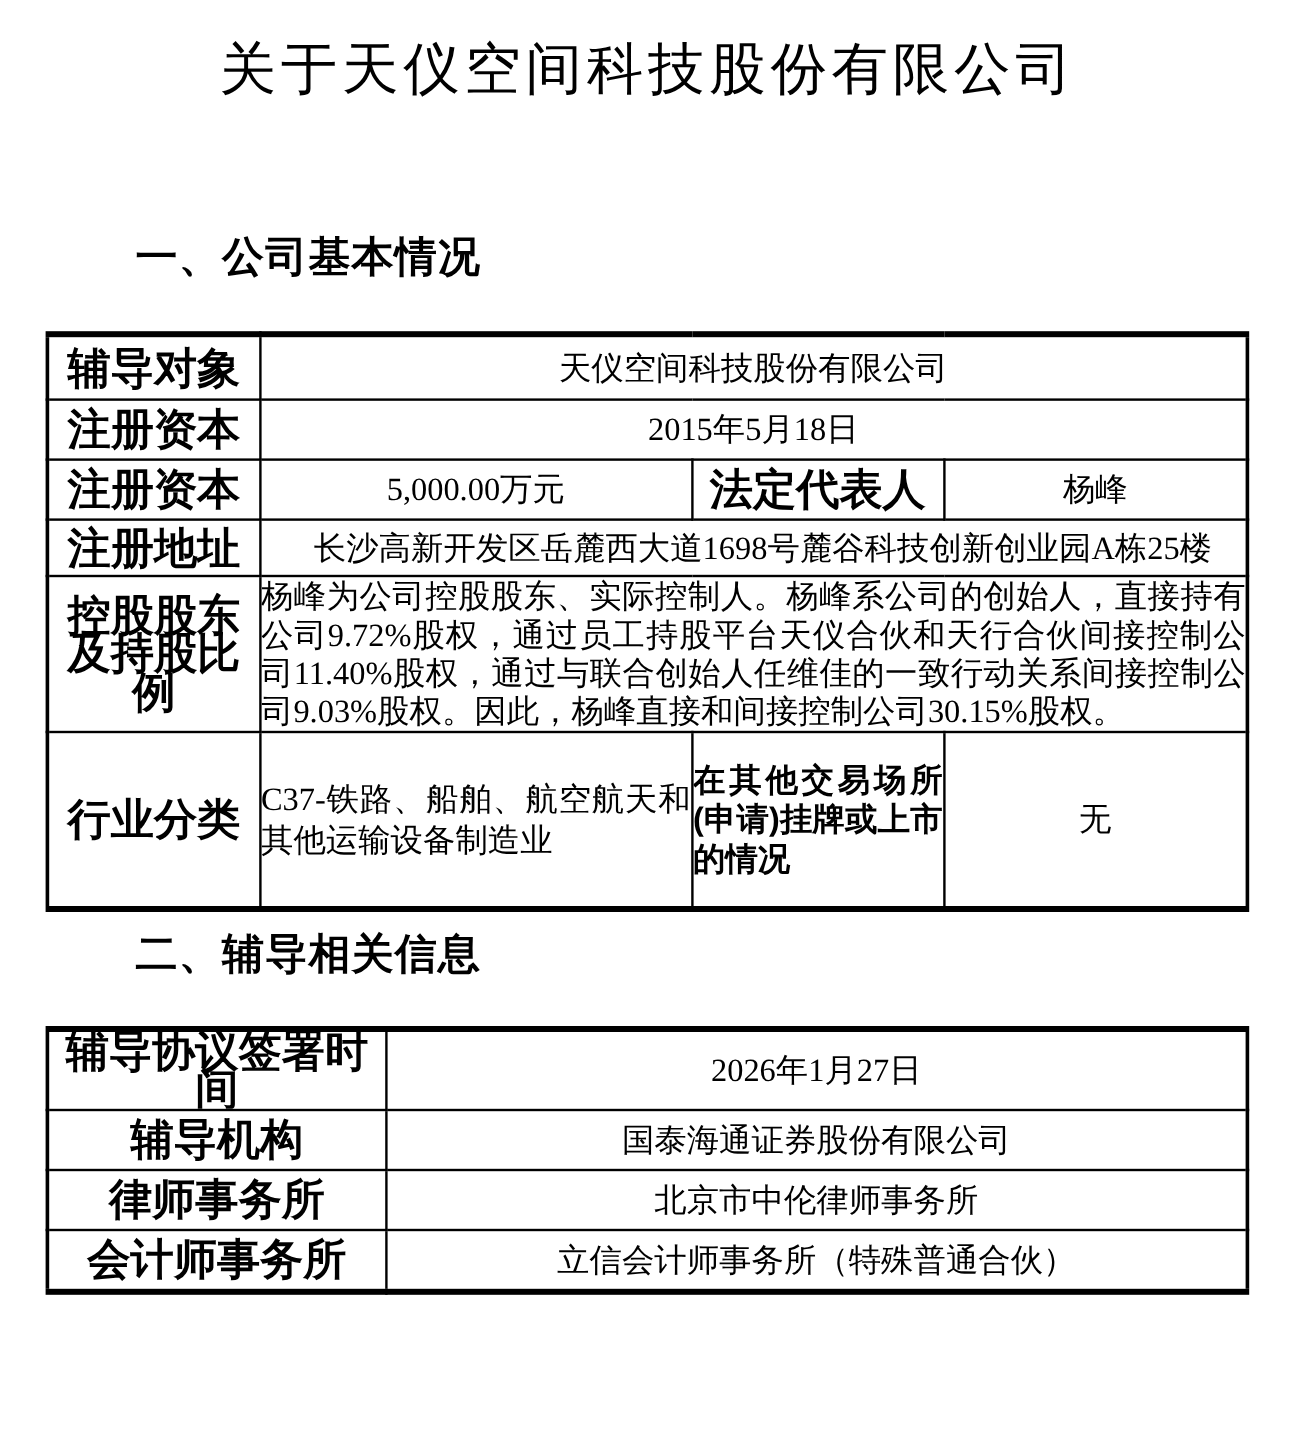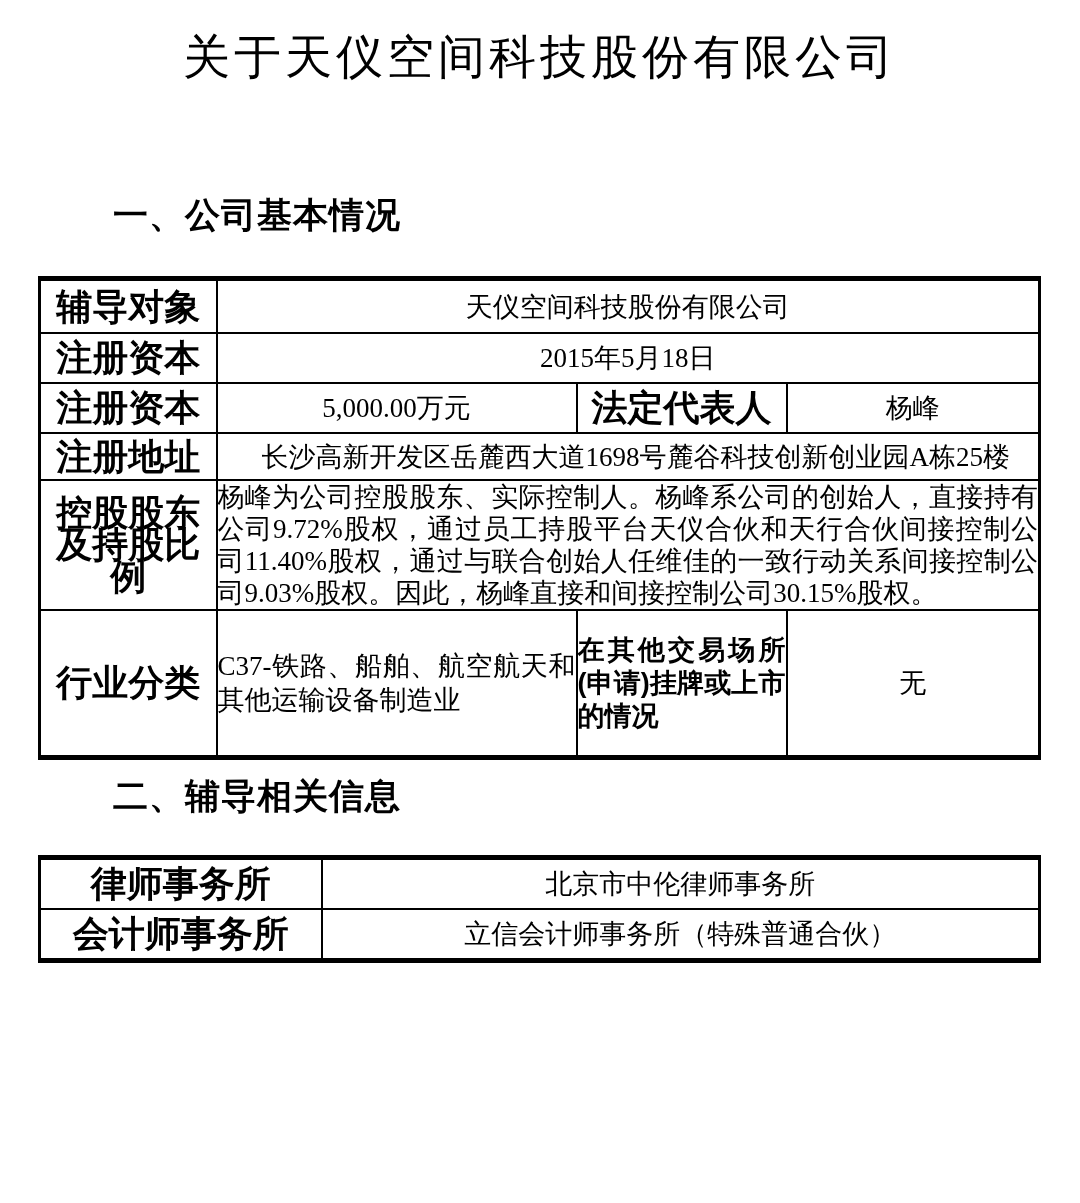--- a/index.html
+++ b/index.html
@@ -139,20 +139,28 @@
 
   <div class="section-heading" id="heading-2">二、辅导相关信息</div>
 
   <table class="doc-table" id="table-guidance">
     <colgroup>
       <col style="width:282px">
       <col style="width:718px">
     </colgroup>
     <tbody>
       <tr>
+        <td class="lb">辅导协议签署时间</td>
+        <td class="vl">2026年1月27日</td>
+      </tr>
+      <tr>
+        <td class="lb">辅导机构</td>
+        <td class="vl">国泰海通证券股份有限公司</td>
+      </tr>
+      <tr>
         <td class="lb">律师事务所</td>
         <td class="vl">北京市中伦律师事务所</td>
       </tr>
       <tr>
         <td class="lb">会计师事务所</td>
         <td class="vl">立信会计师事务所（特殊普通合伙）</td>
       </tr>
     </tbody>
   </table>
 

